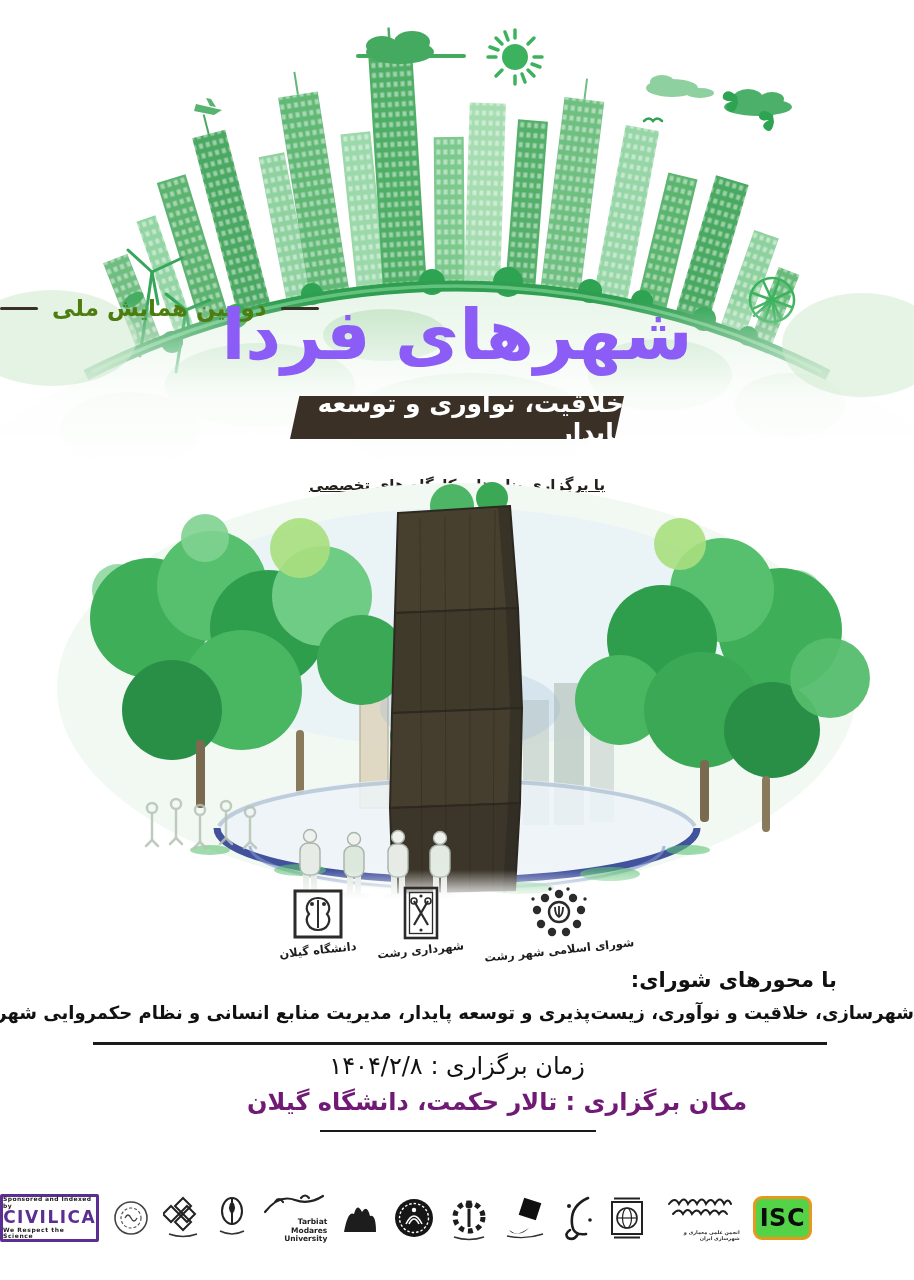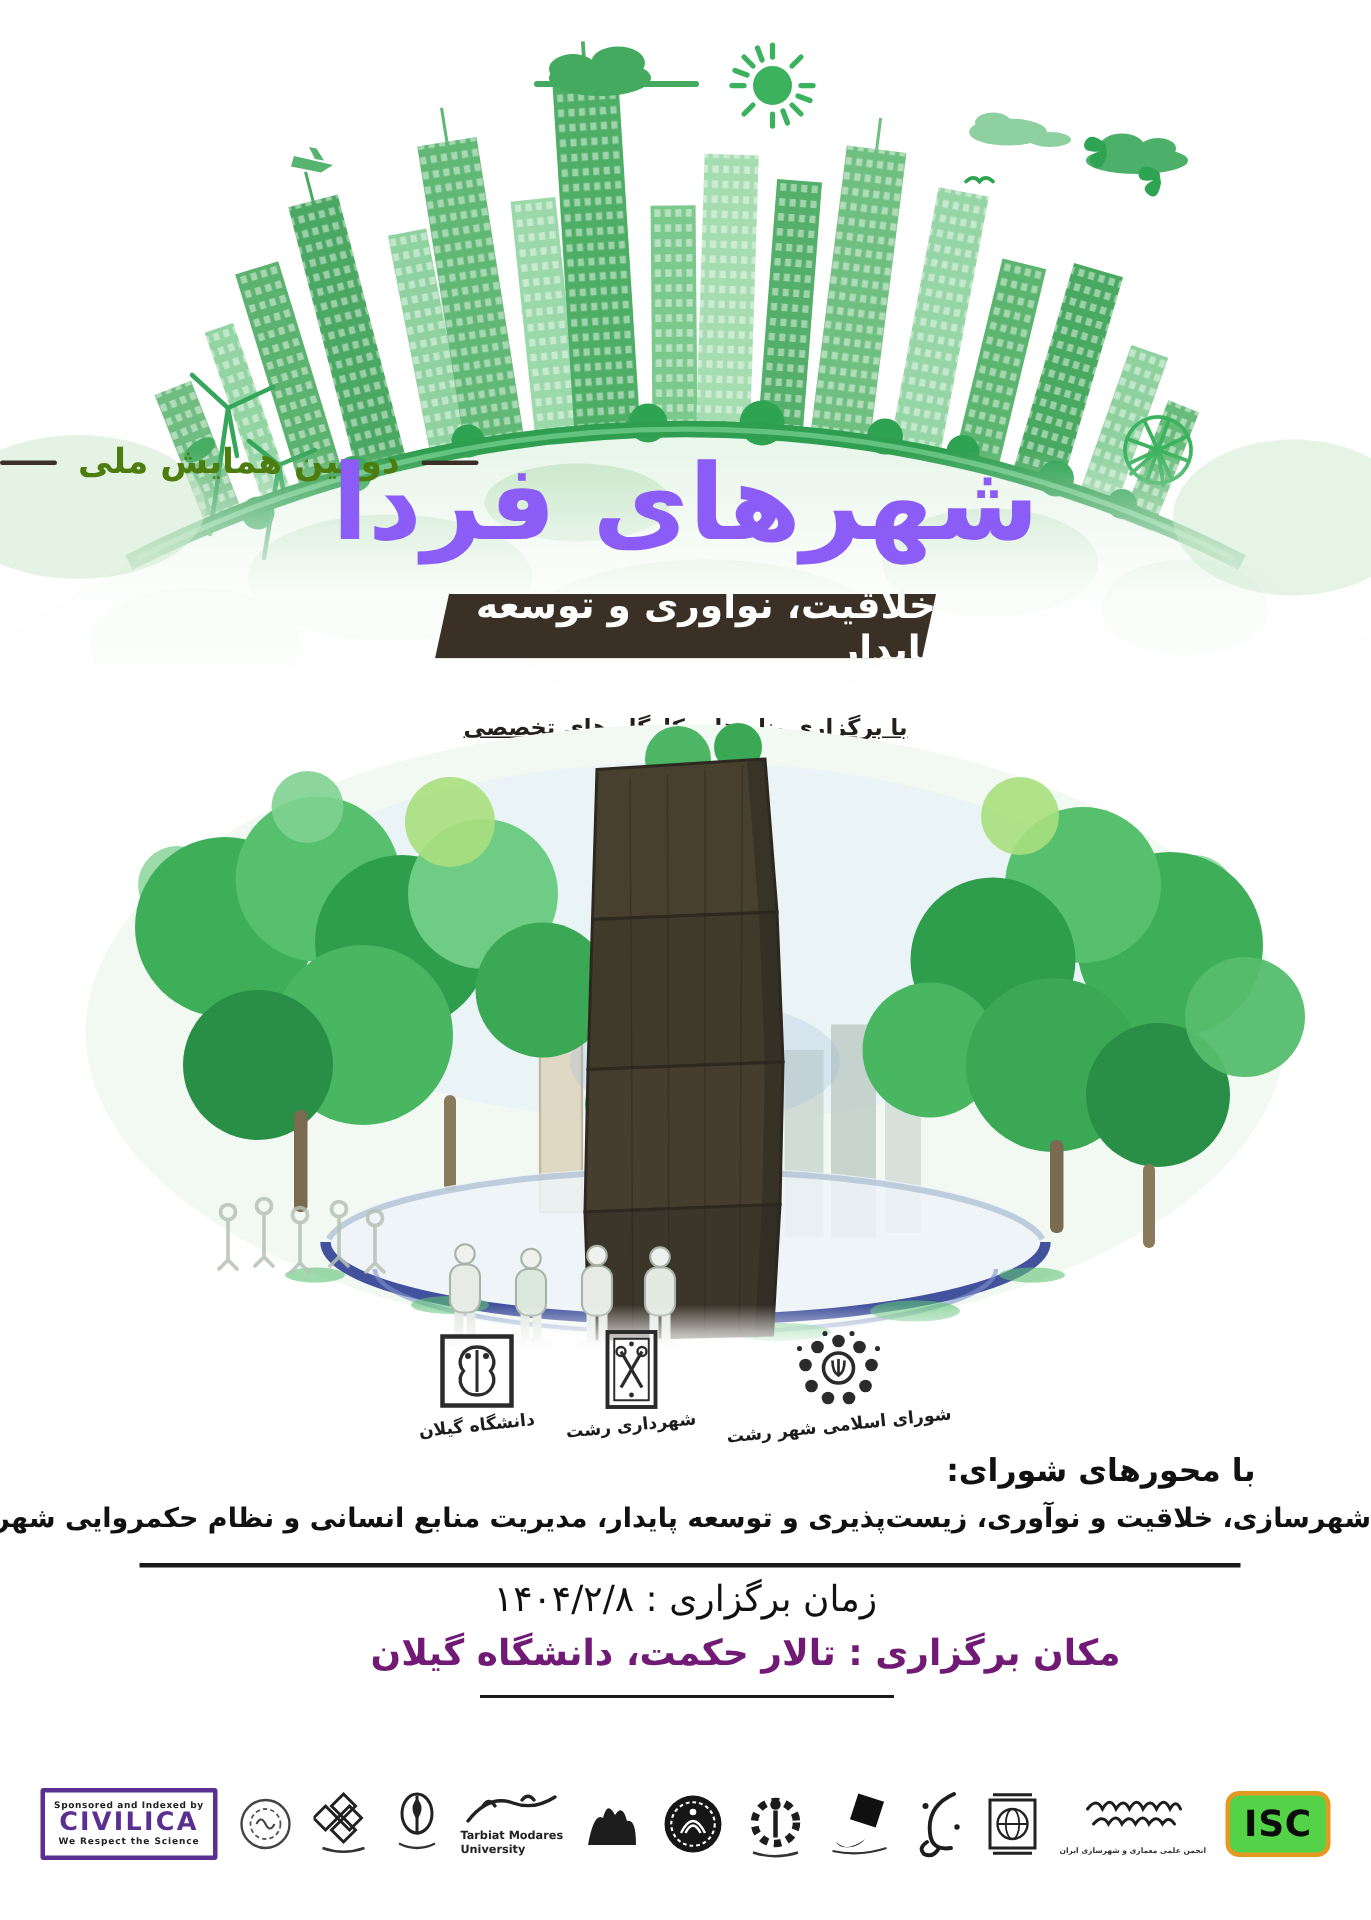--- a/index.html
+++ b/index.html
@@ -29,28 +29,28 @@
   .topics-heading{top:968px;right:77px;color:#111111;font-weight:bold;font-size:21px;}
   .topics-line{top:1002px;color:#111111;font-weight:bold;font-size:18px;white-space:nowrap;}
   .rule-long{top:1042px;left:93px;width:734px;height:2.5px;background:#1a1a1a;}
   .date-line{top:1052px;color:#111111;font-weight:normal;font-size:24px;}
   .venue-line{top:1088px;color:#701a75;font-weight:bold;font-size:24px;padding-left:40px;}
   .rule-short{top:1130px;left:320px;width:276px;height:2px;background:#1a1a1a;}
   .website{top:1136px;color:#18713b;font-family:"DejaVu Serif",serif;font-weight:bold;
            font-size:29px;letter-spacing:9px;}
 
   
-  .sponsor-row{top:1192px;left:0;width:914px;display:flex;justify-content:center;align-items:center;gap:13px;}
+  .sponsor-row{top:1192px;left:0;width:812px;display:flex;justify-content:center;align-items:center;gap:13px;}
   .sponsor{display:flex;flex-direction:column;align-items:center;justify-content:center;}
   .civilica{width:112px;height:42px;border:3px solid #5b2e91;border-radius:2px;background:#fff;
             display:flex;flex-direction:column;align-items:center;justify-content:center;line-height:1.05;}
   .civ-top{font-size:6px;font-weight:bold;color:#222;letter-spacing:.4px;}
   .civ-name{font-size:17px;font-weight:bold;color:#5b2e91;letter-spacing:1.5px;}
   .civ-bottom{font-size:6px;font-weight:bold;color:#222;letter-spacing:.6px;}
-  .tm-text{font-size:7.5px;font-weight:bold;color:#222;text-align:left;line-height:1.15;}
+  .tm-text{font-size:7.5px;font-weight:bold;color:#222;text-align:right;line-height:1.15;}
   .assoc-caption{font-size:5px;font-weight:bold;color:#333;margin-top:1px;}
   .isc{width:64px;height:38px;background:#55d348;border:3px solid #e6991f;border-radius:9px;
        display:flex;align-items:center;justify-content:center;
        font-size:24px;font-weight:900;color:#0c0c0c;letter-spacing:.5px;}
 </style>
 </head>
 <body>
 
 <div class="poster">
 

